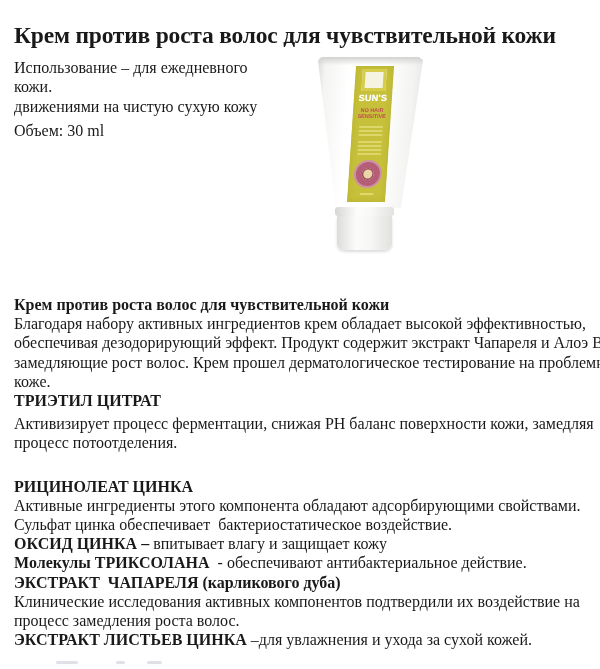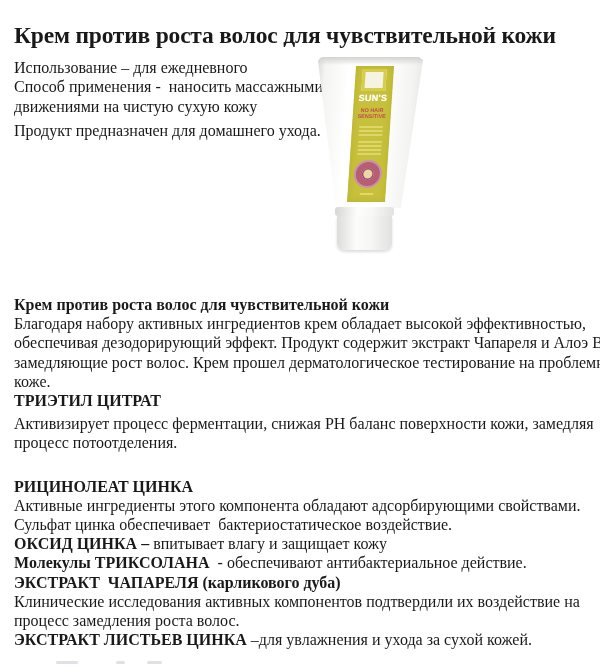--- a/index.html
+++ b/index.html
@@ -63,24 +63,24 @@
 </style>
 </head>
 <body>
 
 <div class="page">
 
   <div class="title">Крем против роста волос для чувствительной кожи</div>
 
   <div class="intro">
     <div class="tl">Использование – для ежедневного</div>
-    <div class="tl">Способ применения -  наносить массажными</div>
+    <div class="tl">кожи.</div>
     <div class="tl">движениями на чистую сухую кожу</div>
     <div class="gap5"></div>
-    <div class="tl">Продукт предназначен для домашнего ухода.</div>
+    <div class="tl">Объем: 30 ml</div>
   </div>
 
   <div class="photo">
     <div class="tube-body"></div>
     <div class="tube-label">
       <div class="label-window"></div>
       <div class="label-brand">SUN'S</div>
       <div class="label-red">
         <div>NO HAIR</div>
         <div>SENSITIVE</div>

